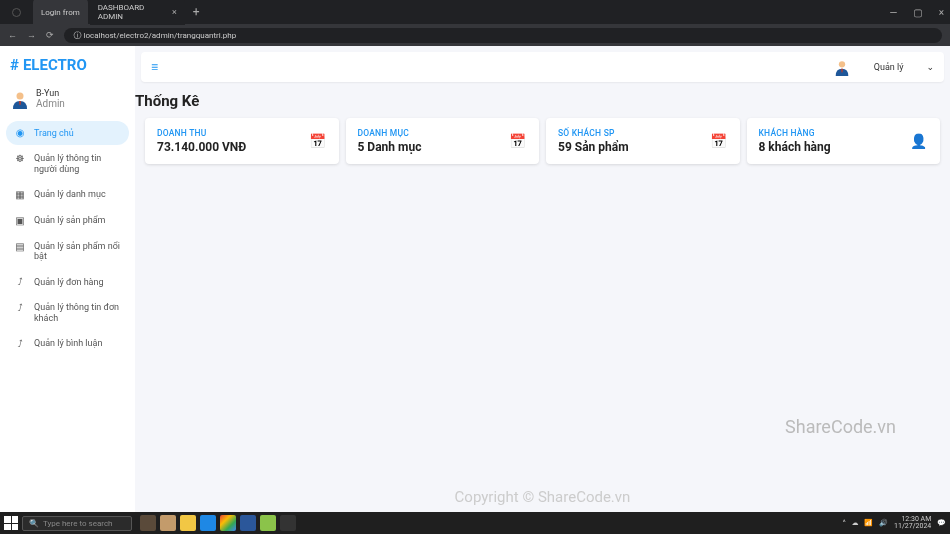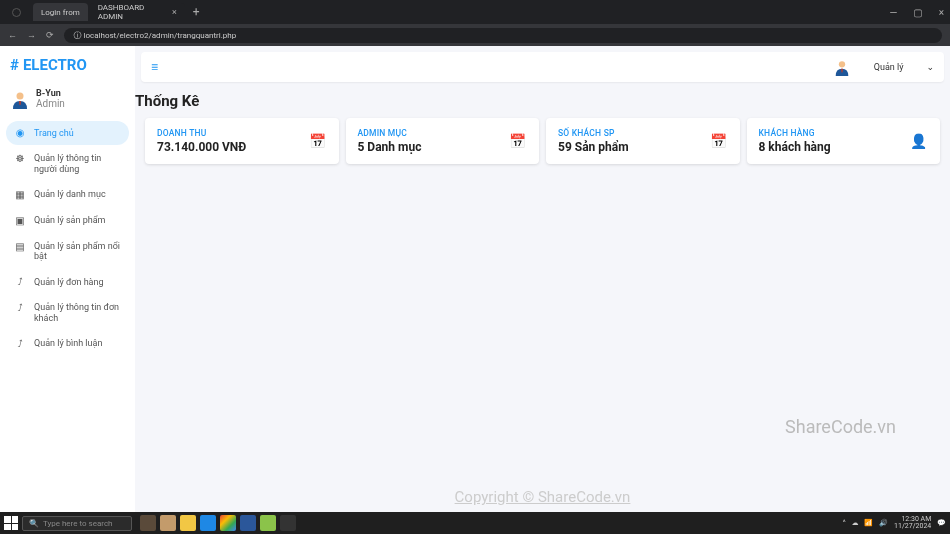--- a/index.html
+++ b/index.html
@@ -3,38 +3,38 @@
 <meta charset="utf-8">
 <style>
 * { margin: 0; padding: 0; box-sizing: border-box; font-family: -apple-system, BlinkMacSystemFont, "Segoe UI", Roboto, sans-serif; }
 html, body { width: 950px; height: 534px; overflow: hidden; background: #202124; color: #e8eaed; }
 
 
 .browser-top { height: 24px; background: #202124; display: flex; align-items: center; padding: 0 6px; font-size: 8px; }
 .win-controls { display: flex; gap: 12px; margin-left: 6px; }
 .win-dot { width: 9px; height: 9px; border-radius: 50%; border: 1px solid #555; }
 .tabs { display: flex; align-items: center; gap: 2px; margin-left: 12px; }
-.tab { background: #35363a; color: #ccc; padding: 5px 8px; font-size: 8px; display: flex; align-items: center; gap: 6px; border-radius: 4px 4px 0 0; max-width: 95px; height: 18px; }
+.tab { background: #35363a; color: #ccc; padding: 13px 8px; font-size: 8px; display: flex; align-items: center; gap: 6px; border-radius: 4px 4px 0 0; max-width: 95px; height: 18px; }
 .tab.active { background: #202124; }
 .tab-close { color: #aaa; font-size: 9px; }
 .newtab { color: #aaa; padding: 0 6px; font-size: 12px; }
 .window-buttons { margin-left: auto; display: flex; gap: 16px; color: #aaa; font-size: 10px; }
 
 .addr-bar { height: 22px; background: #35363a; display: flex; align-items: center; padding: 0 8px; gap: 10px; font-size: 9px; color: #aaa; }
 .addr-nav { display: flex; gap: 10px; }
 .addr-input { flex: 1; background: #202124; border-radius: 10px; padding: 2px 10px; color: #ccc; font-size: 8px; }
 
 
 .page { position: relative; width: 950px; height: 466px; background: #fff; color: #333; display: flex; }
 .sidebar { width: 135px; background: #fff; padding: 10px 6px; font-size: 9px; }
 .brand { color: #2196f3; font-weight: 700; font-size: 15px; display: flex; align-items: center; gap: 4px; padding: 0 4px 10px; }
 .user-block { display: flex; align-items: center; gap: 6px; padding: 4px; }
 .avatar { width: 20px; height: 20px; }
 .avatar-svg { width: 100%; height: 100%; }
-.user-name { font-weight: 700; color: #333; }
+.user-name { font-weight: 400; color: #333; }
 .user-role { color: #888; font-size: 10px; }
 .nav { margin-top: 8px; }
 .nav-item { display: flex; align-items: center; gap: 8px; padding: 6px 8px; color: #555; border-radius: 15px; margin-bottom: 2px; cursor: pointer; line-height: 1.2; }
 .nav-item.active { background: #e3f2fd; color: #2196f3; }
 .nav-item.multi { align-items: flex-start; }
 .nav-icon { width: 12px; flex-shrink: 0; text-align: center; font-size: 10px; }
 
 .main { flex: 1; background: #f5f6fa; position: relative; }
 .topbar { background: #fff; margin: 6px 6px 0; border-radius: 4px; height: 30px; display: flex; align-items: center; padding: 0 10px; box-shadow: 0 1px 2px rgba(0,0,0,.06); }
 .hamburger { color: #2196f3; font-size: 12px; }
@@ -43,21 +43,21 @@
 
 .page-title { text-align: left; font-weight: 700; font-size: 15px; color: #222; padding: 10px 0 8px; }
 
 .cards { display: flex; gap: 7px; padding: 0 10px; }
 .card { flex: 1; background: #fff; border-radius: 4px; padding: 10px 12px; box-shadow: 0 1px 3px rgba(0,0,0,.12); display: flex; justify-content: space-between; align-items: center; }
 .card-label { color: #2196f3; font-size: 8.5px; font-weight: 500; letter-spacing: .2px; }
 .card-value { color: #222; font-size: 12px; font-weight: 700; margin-top: 2px; }
 .card-icon { color: #aaa; font-size: 14px; }
 
 .watermark1 { position: absolute; right: 54px; top: 370px; color: #bbb; font-size: 18px; font-weight: 400; pointer-events: none; }
-.watermark2 { position: absolute; left: 50%; transform: translateX(-50%); bottom: 6px; color: #ccc; font-size: 15px; pointer-events: none; text-decoration: underline; }
+.watermark2 { position: absolute; left: 50%; transform: translateX(-50%); bottom: 6px; color: #ccc; font-size: 15px; pointer-events: none; }
 .logo-overlay { position: absolute; top: 30px; right: 6px; color: #6cbf3e; font-weight: 700; font-size: 15px; letter-spacing: .5px; pointer-events: none; }
 .logo-overlay .s { color: #6cbf3e; }
 .logo-overlay .rest { color: #555; }
 .logo-overlay .vn { color: #888; font-size: 10px; }
 
 
 .taskbar { position: absolute; bottom: 0; left: 0; right: 0; height: 22px; background: #1f1f1f; display: flex; align-items: center; padding: 0 4px; font-size: 8px; color: #ccc; gap: 4px; }
 .start { width: 14px; height: 14px; display: grid; grid-template-columns: 1fr 1fr; gap: 1px; }
 .start div { background: #fff; }
 .search-box { background: #2b2b2b; border-radius: 2px; padding: 2px 6px; width: 110px; color: #888; display: flex; align-items: center; gap: 4px; border: 1px solid #555; }
@@ -186,21 +186,21 @@
     <div class="cards">
       <div class="card">
         <div>
           <div class="card-label">DOANH THU</div>
           <div class="card-value">73.140.000 VNĐ</div>
         </div>
         <span class="card-icon">📅</span>
       </div>
       <div class="card">
         <div>
-          <div class="card-label">ADMIN MỤC</div>
+          <div class="card-label">DOANH MỤC</div>
           <div class="card-value">5 Danh mục</div>
         </div>
         <span class="card-icon">📅</span>
       </div>
       <div class="card">
         <div>
           <div class="card-label">SỐ KHÁCH SP</div>
           <div class="card-value">59 Sản phẩm</div>
         </div>
         <span class="card-icon">📅</span>

